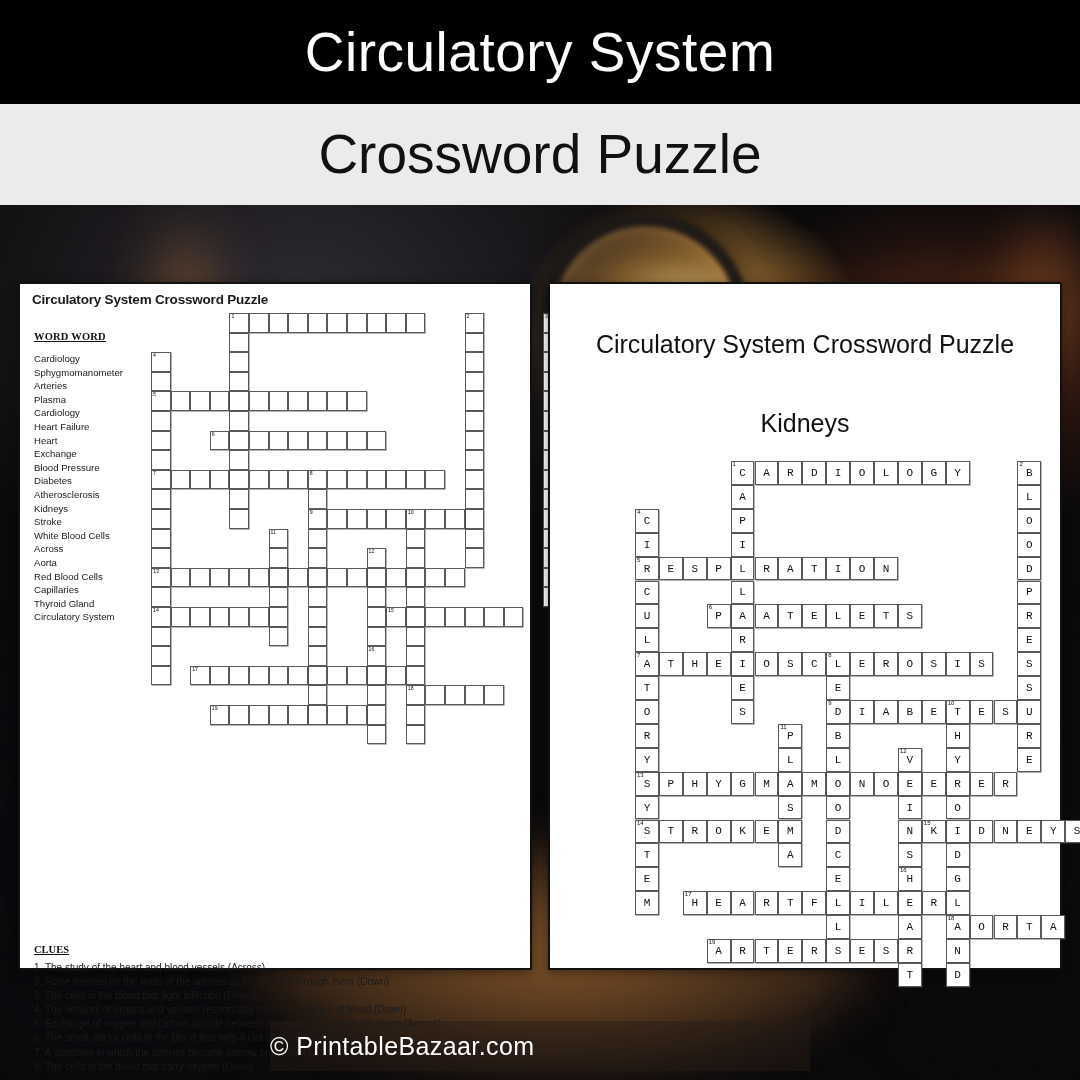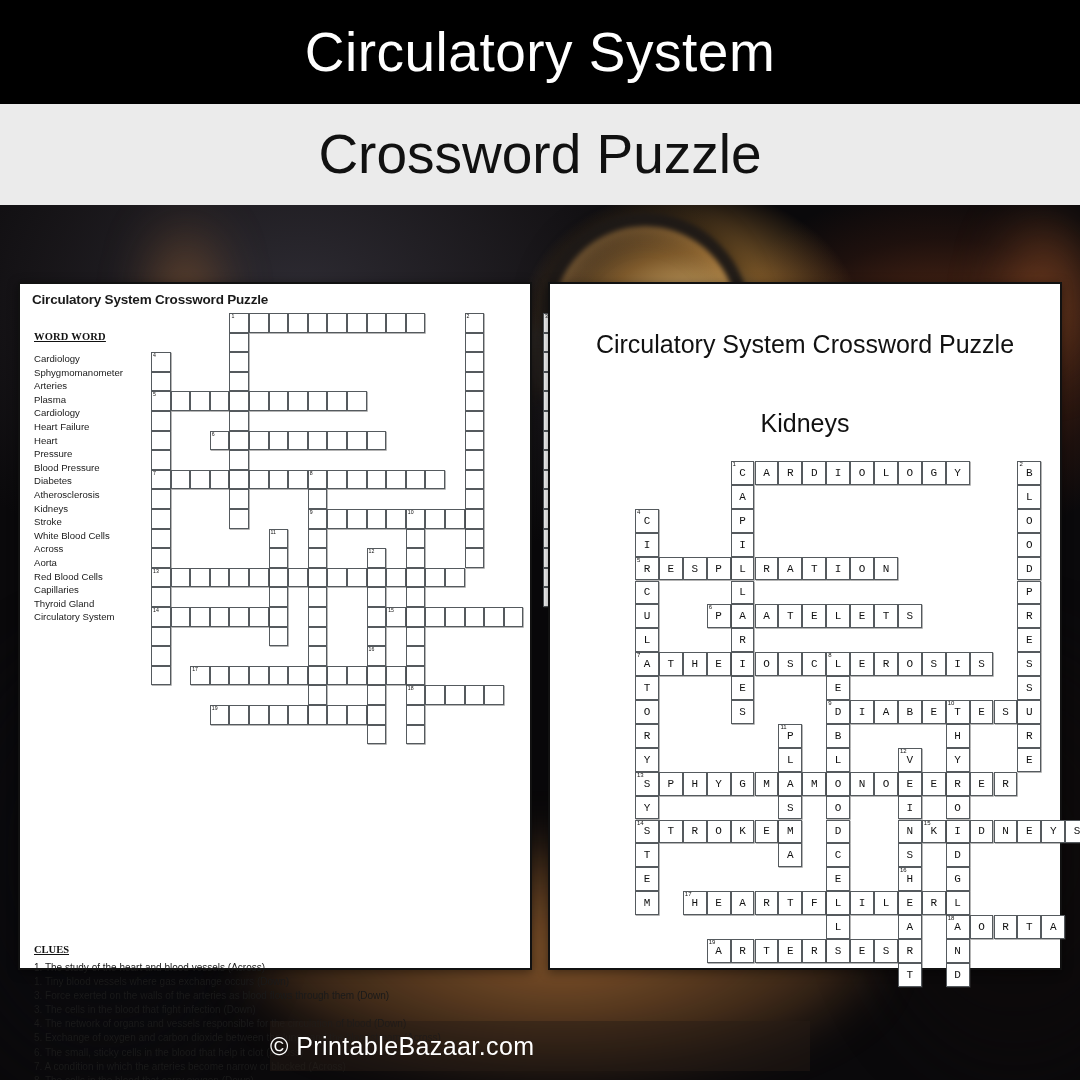--- a/index.html
+++ b/index.html
@@ -181,21 +181,21 @@
     <div class="wb">
       <div class="wb-head">WORD WORD</div>
       <div id="wb-list">
           <div class="wb-item">Cardiology</div>
           <div class="wb-item">Sphygmomanometer</div>
           <div class="wb-item">Arteries</div>
           <div class="wb-item">Plasma</div>
           <div class="wb-item">Cardiology</div>
           <div class="wb-item">Heart Failure</div>
           <div class="wb-item">Heart</div>
-          <div class="wb-item">Pressure</div>
+          <div class="wb-item">Exchange</div>
           <div class="wb-item">Blood Pressure</div>
           <div class="wb-item">Diabetes</div>
           <div class="wb-item">Atherosclerosis</div>
           <div class="wb-item">Kidneys</div>
           <div class="wb-item">Stroke</div>
           <div class="wb-item">White Blood Cells</div>
           <div class="wb-item">Across</div>
           <div class="wb-item">Aorta</div>
           <div class="wb-item">Red Blood Cells</div>
           <div class="wb-item">Capillaries</div>
@@ -425,21 +425,20 @@
         <div class="cell" style="left: 117.6px; top: 392px; width: 19.6px; height: 19.6px;"></div>
         <div class="cell" style="left: 137.2px; top: 392px; width: 19.6px; height: 19.6px;"></div>
         <div class="cell" style="left: 176.4px; top: 392px; width: 19.6px; height: 19.6px;"></div>
         <div class="cell" style="left: 196px; top: 392px; width: 19.6px; height: 19.6px;"></div>
       </div>
 
     <div class="clues">
       <div class="clues-head">CLUES</div>
       <div id="clue-list">
           <div class="clue-line">1. The study of the heart and blood vessels (Across)</div>
-          <div class="clue-line">1. Tiny blood vessels where gas exchange occurs (Down)</div>
           <div class="clue-line">3. Force exerted on the walls of the arteries as blood flows through them  (Down)</div>
           <div class="clue-line">3. The cells in the blood that fight infection (Down)</div>
           <div class="clue-line">4. The network of organs and vessels responsible for the circulation of blood (Down)</div>
           <div class="clue-line">5. Exchange of oxygen and carbon dioxide between the lungs and the bloodstream (Across)</div>
           <div class="clue-line">6. The small, sticky cells in the blood that help it clot (Across)</div>
           <div class="clue-line">7. A condition in which the arteries become narrow or blocked (Across)</div>
           <div class="clue-line">8. The cells in the blood that carry oxygen (Down)</div>
         </div>
     </div>
   </div>

